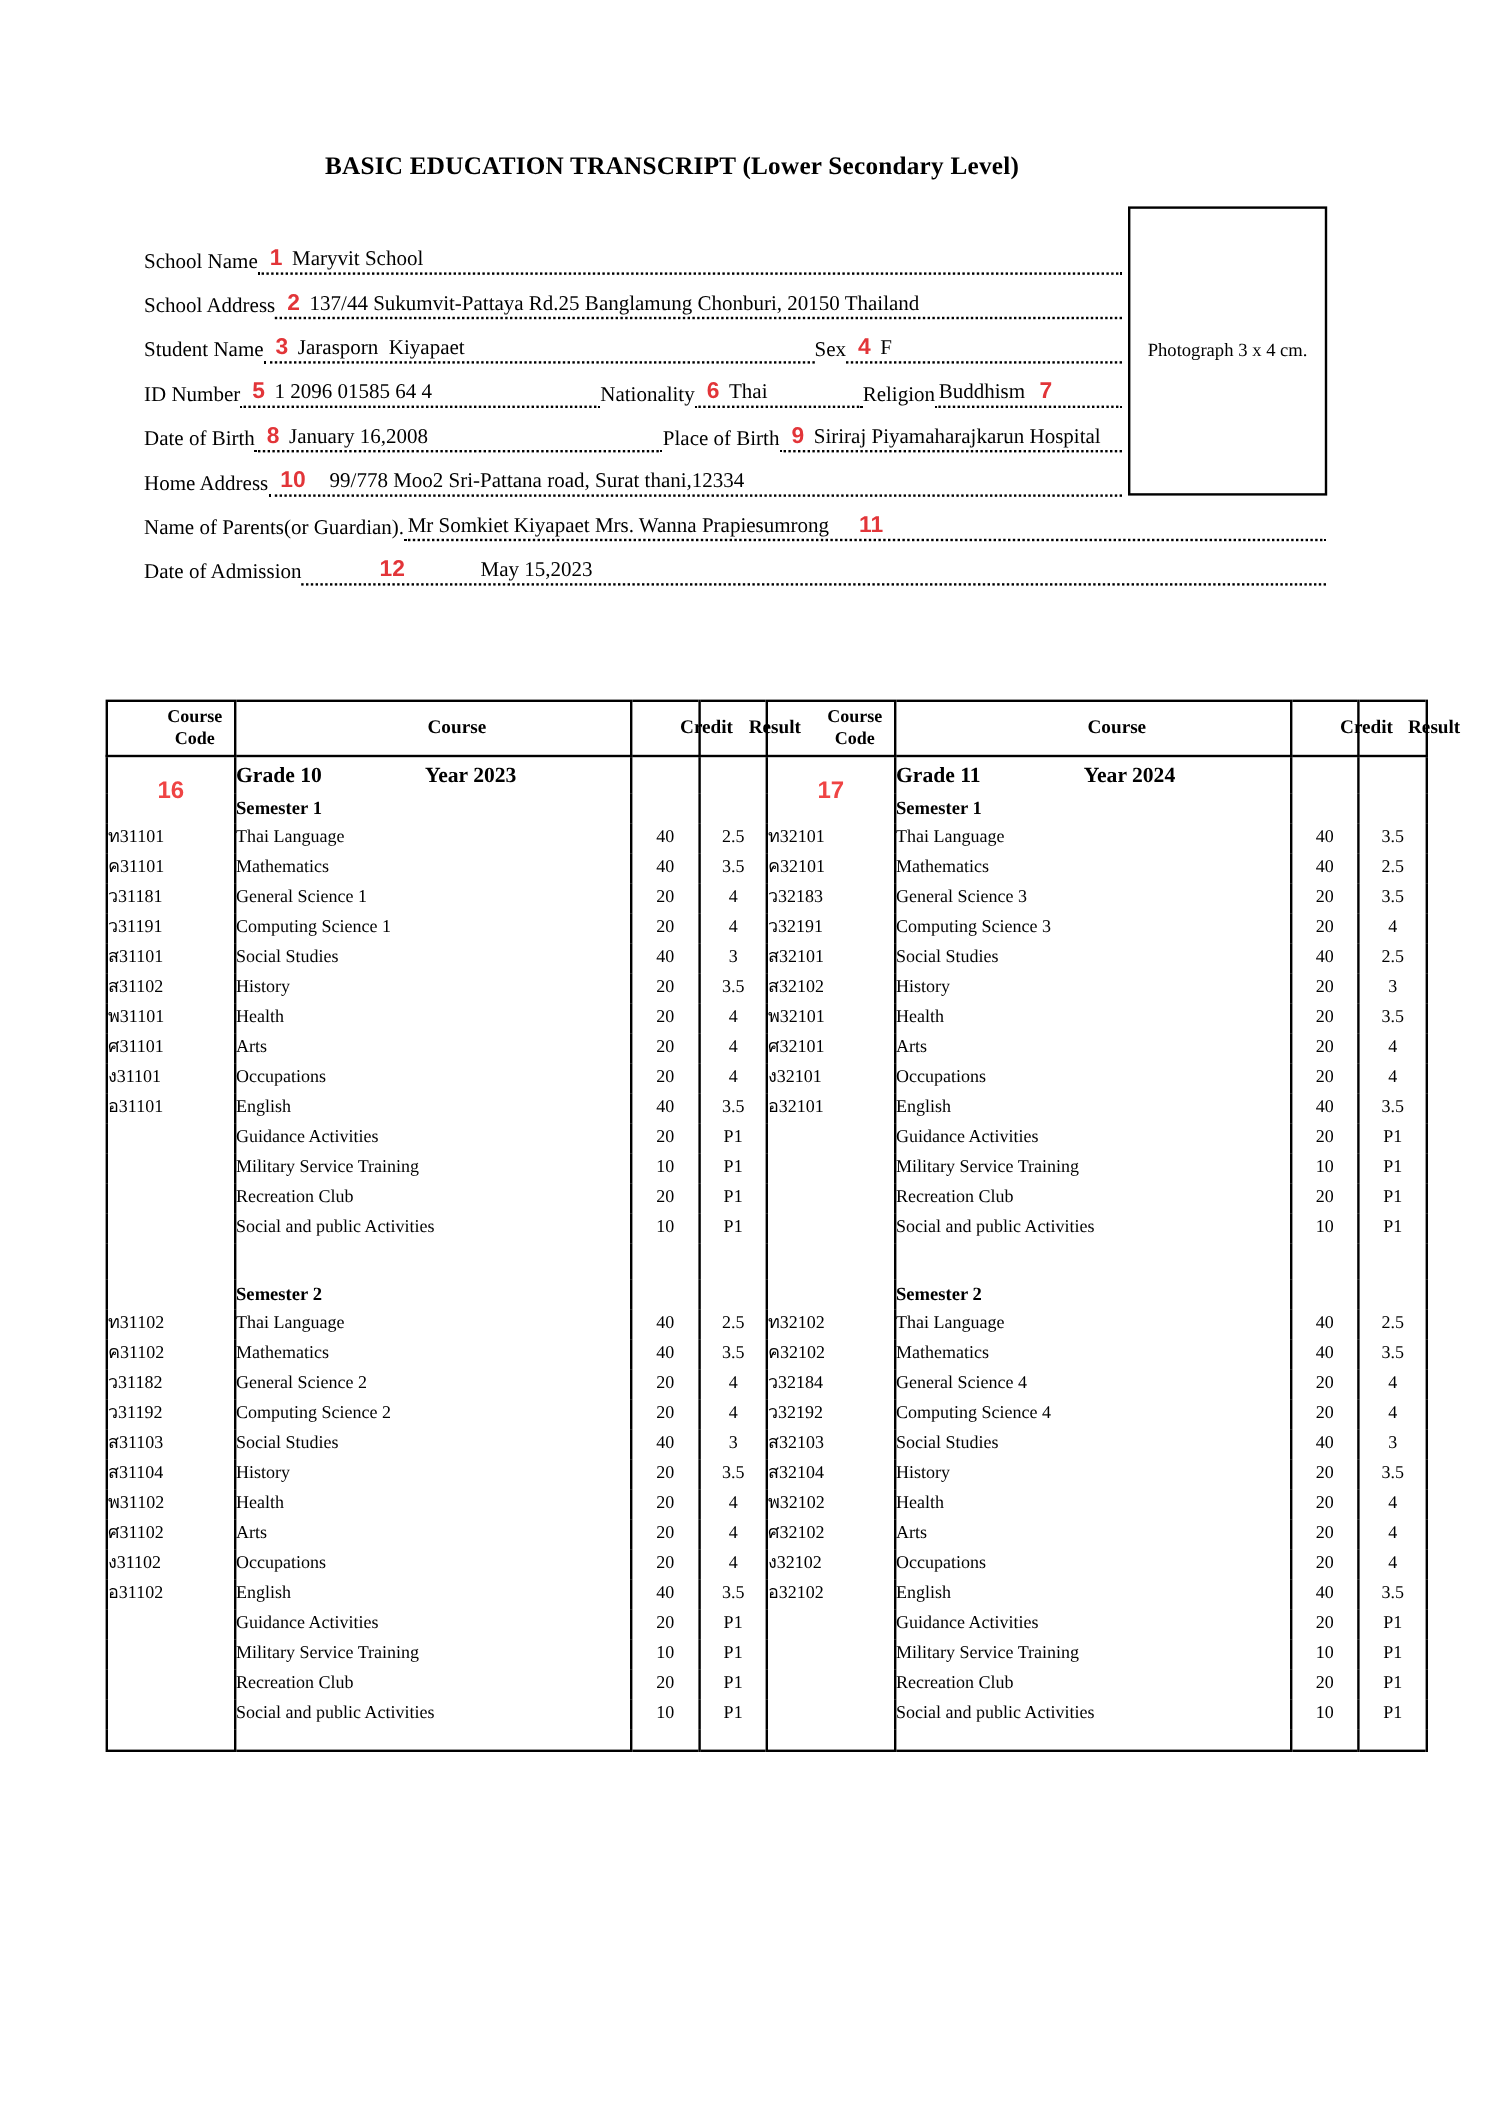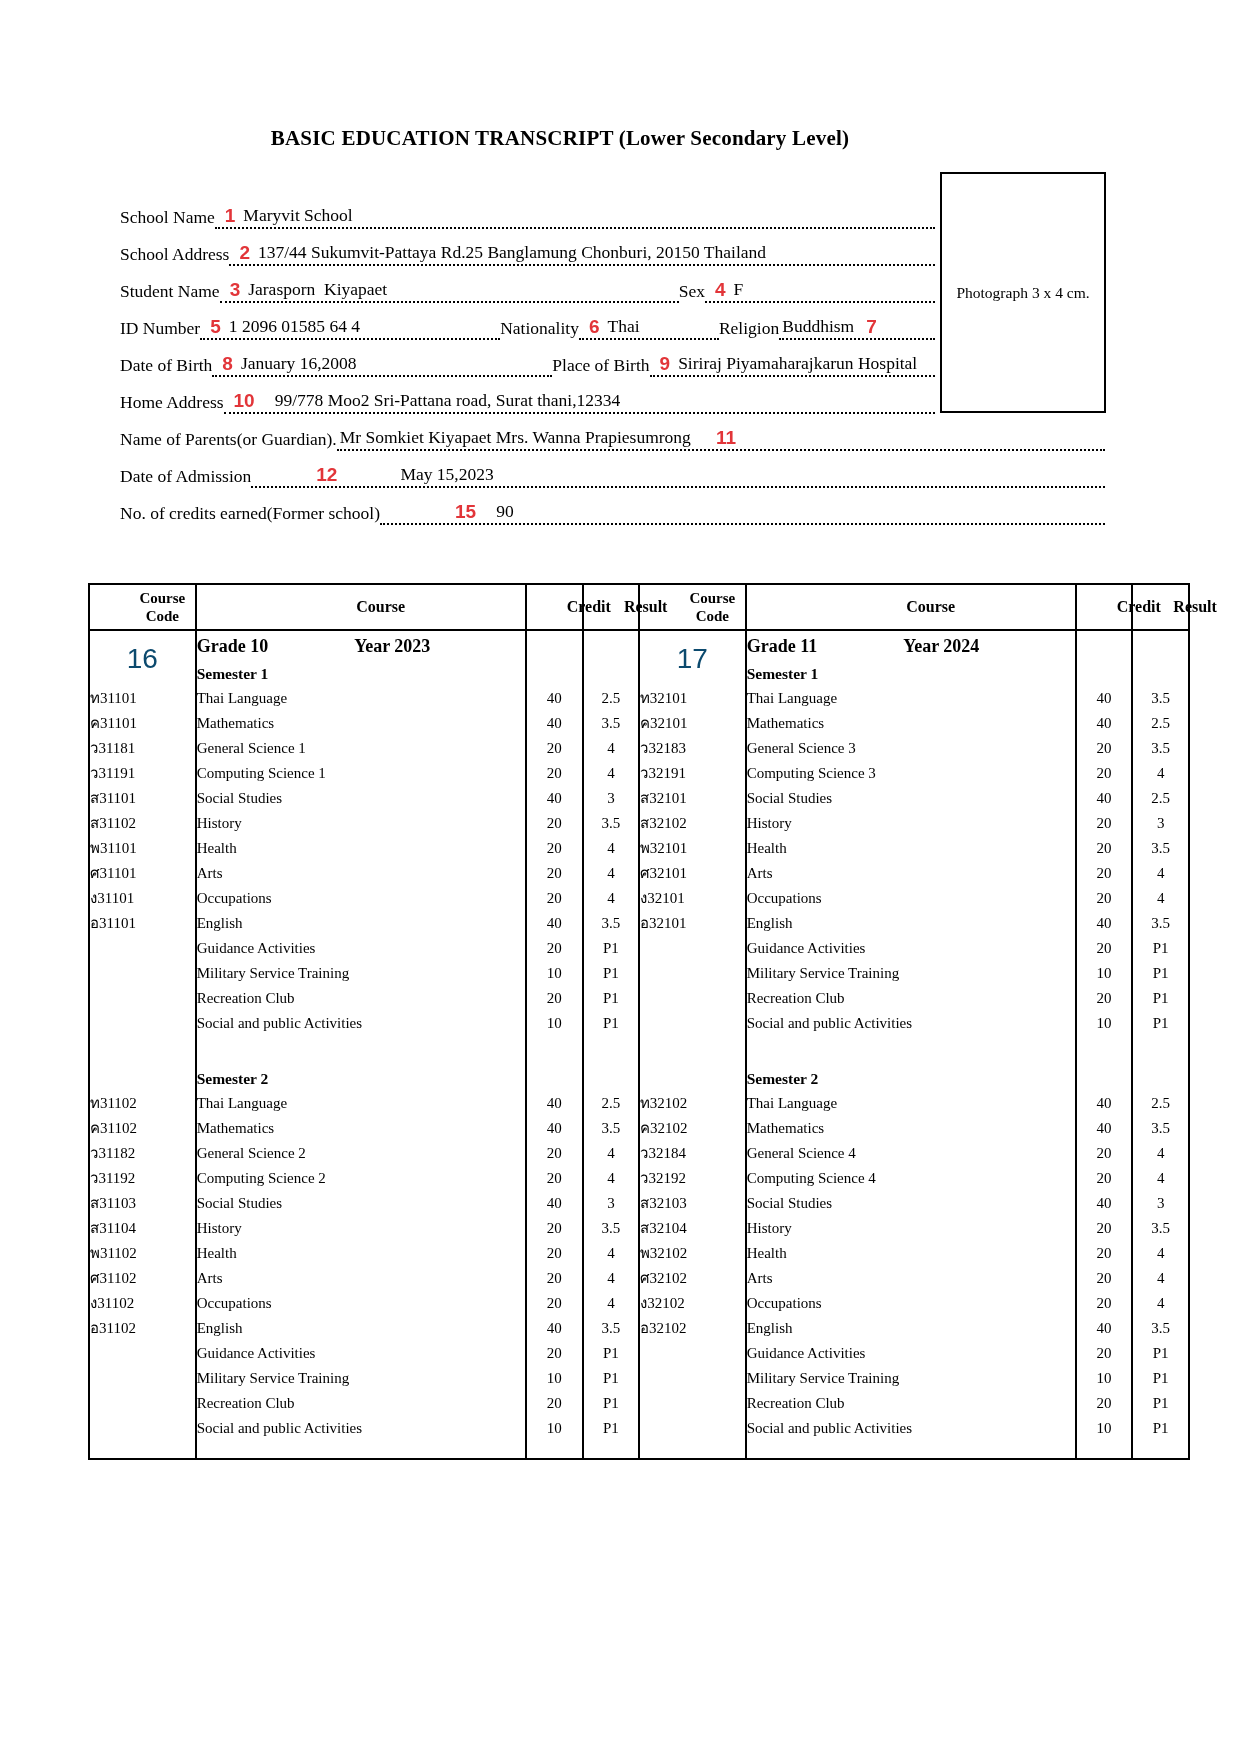--- a/index.html
+++ b/index.html
@@ -43,22 +43,22 @@
   .th-code span{display:inline-block;width:62px;font-size:15px;line-height:1.2;}
   .th-course{font-size:17px;}
   .transcript tbody td{height:25px;font-size:15px;line-height:1;}
   .code-cell{padding-left:8px;text-align:left;}
   .course-cell{padding-left:12px;text-align:left;}
   .credit-cell,.result-cell{text-align:center;}
   tr.grade-row td{height:30px;}
   .grade-cell .grade,.grade-cell .year{font-weight:bold;font-size:18px;}
   .grade-cell .year{margin-left:86px;}
   .sem-cell span{font-weight:bold;font-size:15.5px;}
-  .rednum{display:block;text-align:center;color:#0c4a6e;
-          font-family:"Liberation Sans",sans-serif;font-weight:normal;font-size:28px;}
+  .rednum{display:block;text-align:center;color:#ef4444;
+          font-family:"Liberation Sans",sans-serif;font-weight:bold;font-size:20px;}
   tr.blank-row td{height:30px;}
   tr.filler-row td{height:auto;}
 </style>
 </head>
 <body>
 
 <div class="sheet">
 
   <div class="title">BASIC EDUCATION TRANSCRIPT (Lower Secondary Level)</div>
 
@@ -147,27 +147,20 @@
 
     <div class="frow w2">
       <span class="lbl">Date of Admission</span>
       <span class="fill">
         <span class="num ml65">12</span>
         <span class="val gap55">May 15,2023</span>
       </span>
     </div>
 
 
-    <div class="frow w2">
-      <span class="lbl">No. of credits earned(Former school)</span>
-      <span class="fill">
-        <span class="num ml75">15</span>
-        <span class="val gap12">90</span>
-      </span>
-    </div>
 
   </div>
 
   <table class="transcript">
     <colgroup>
       <col style="width:9.7%">
         <col style="width:30%">
         <col style="width:5.2%">
         <col style="width:5.1%">
       <col style="width:9.7%">

